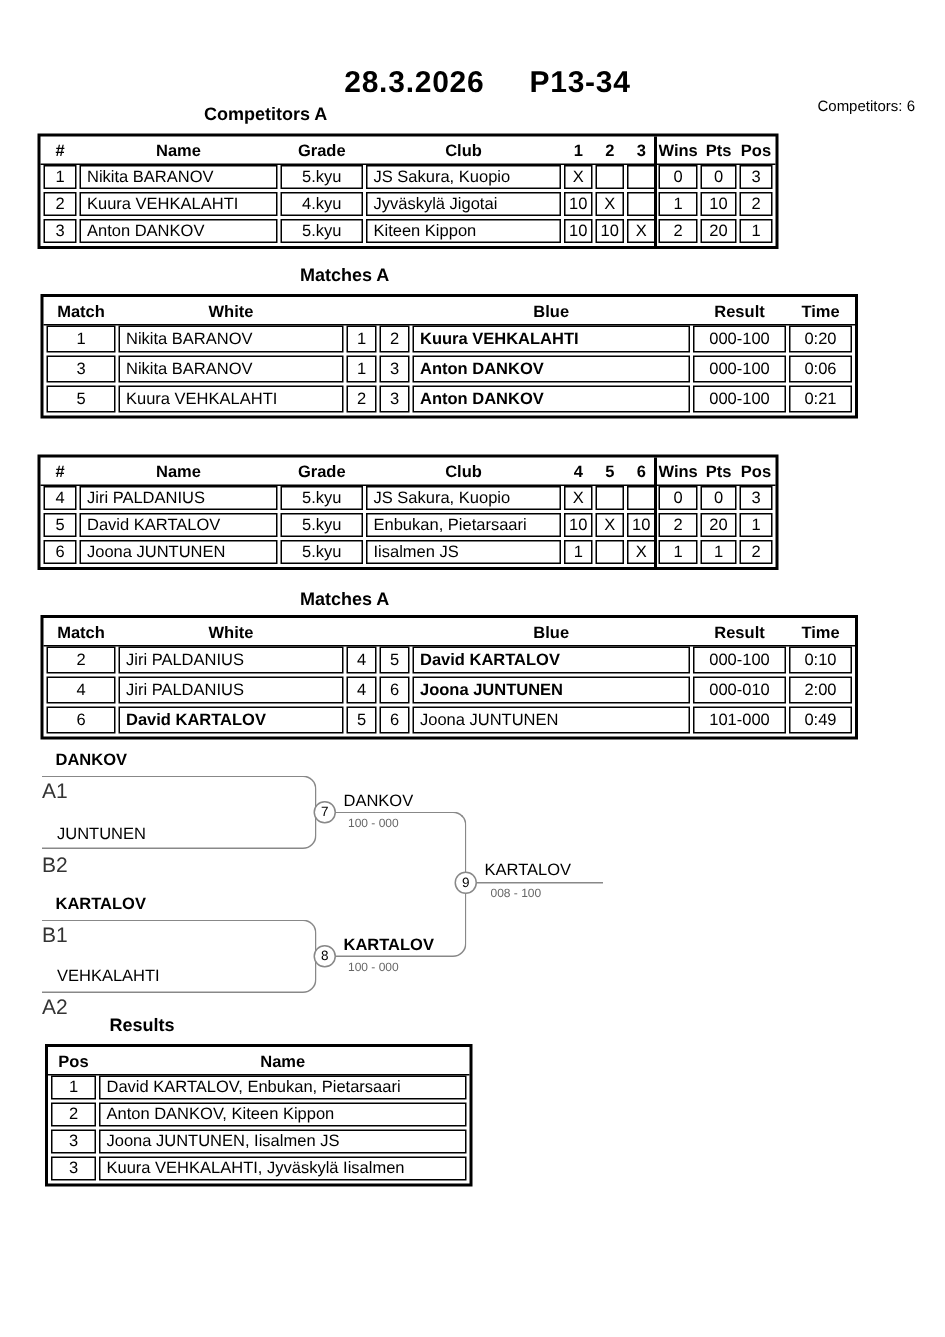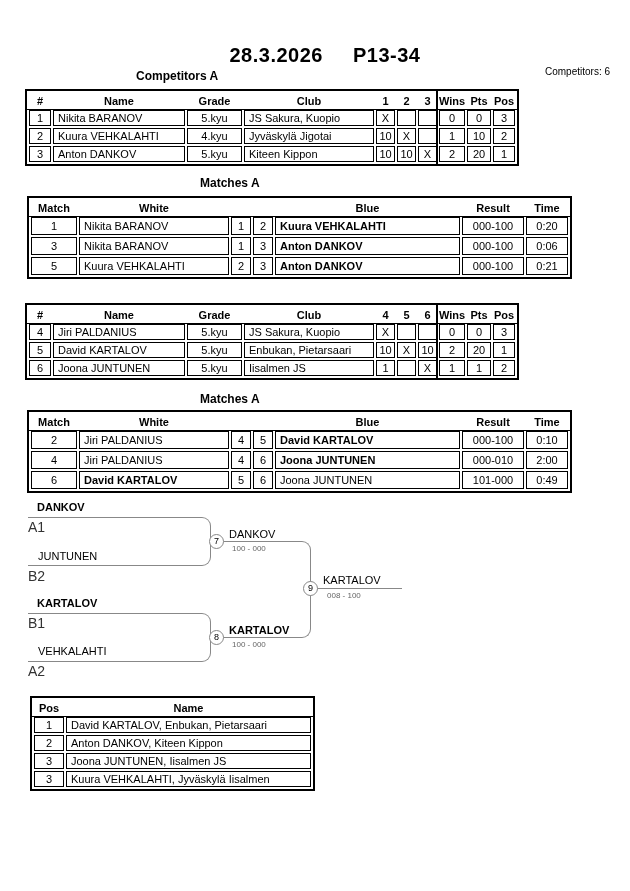--- a/index.html
+++ b/index.html
@@ -326,20 +326,21 @@
     <div class="bk-node" style="left:209px; top:630px;">8</div>
     <span class="bk-name b" style="left:229px; top:624px;">KARTALOV</span>
     <span class="bk-score" style="left:232px; top:640px;">100 - 000</span>
 
     <div class="bk-node" style="left:303px; top:581px;">9</div>
     <div class="bk-hline" style="left:317px; top:588px; width:85px;"></div>
     <span class="bk-name" style="left:323px; top:574px;">KARTALOV</span>
     <span class="bk-score" style="left:327px; top:591px;">008 - 100</span>
   </div>
 
+  <div class="abs section-title" style="left:73px; top:676px; width:200px;">Results</div>
   <div class="tblwrap rt" style="left:30px; top:696px; width:285px;">
     <table>
       <colgroup>
           <col style="width:30px">
           <col style="width:245px">
         </colgroup>
       <tbody>
           <tr>
         <th>Pos</th>
         <th>Name</th>

